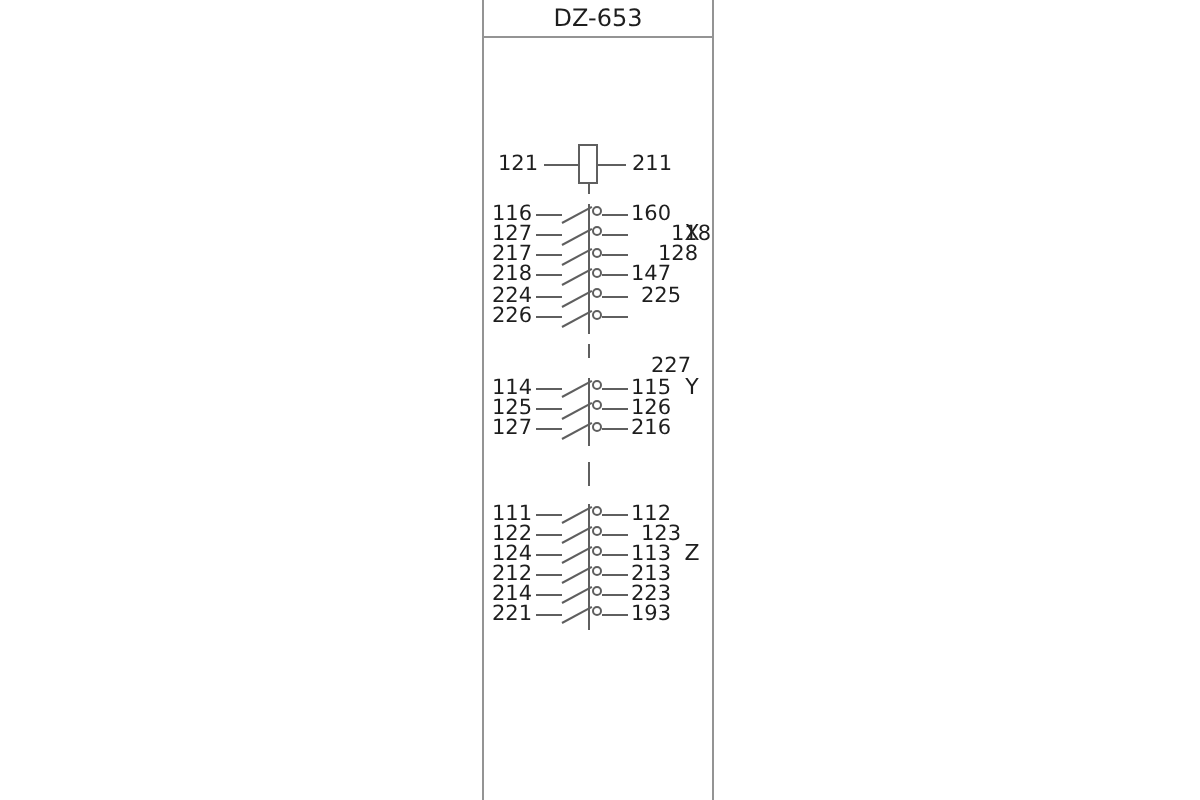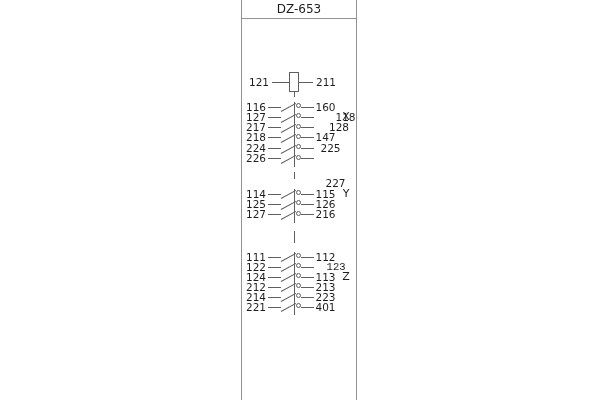--- a/index.html
+++ b/index.html
@@ -127,21 +127,21 @@
       <div class="ln" style="left: 268px; top: 256.5px; width: 13px; height: 1px;"></div>
       <div class="ln" style="left: 281px; top: 261.4px; width: 17.2px; height: 1px; transform-origin: left center; transform: rotate(-28.5deg);"></div>
       <div class="circ" style="left: 295.5px; top: 253px;"></div>
       <div class="ln" style="left: 301px; top: 256.5px; width: 12.5px; height: 1px;"></div>
       <div class="num" style="left: 315.5px; top: 250.5px; width: 30px; text-align: left;">112</div>
       <div class="num" style="left: 236px; top: 260.5px; width: 30px; text-align: right;">122</div>
       <div class="ln" style="left: 268px; top: 266.5px; width: 13px; height: 1px;"></div>
       <div class="ln" style="left: 281px; top: 271.4px; width: 17.2px; height: 1px; transform-origin: left center; transform: rotate(-28.5deg);"></div>
       <div class="circ" style="left: 295.5px; top: 263px;"></div>
       <div class="ln" style="left: 301px; top: 266.5px; width: 12.5px; height: 1px;"></div>
-      <div class="num" style="left: 315.5px; top: 260.5px; width: 30px; text-align: right; font-family: Liberation Mono, monospace;">123</div>
+      <div class="num" style="left: 315.5px; top: 260.5px; width: 30px; text-align: center;">123</div>
       <div class="num" style="left: 236px; top: 270.5px; width: 30px; text-align: right;">124</div>
       <div class="ln" style="left: 268px; top: 276.5px; width: 13px; height: 1px;"></div>
       <div class="ln" style="left: 281px; top: 281.4px; width: 17.2px; height: 1px; transform-origin: left center; transform: rotate(-28.5deg);"></div>
       <div class="circ" style="left: 295.5px; top: 273px;"></div>
       <div class="ln" style="left: 301px; top: 276.5px; width: 12.5px; height: 1px;"></div>
       <div class="num" style="left: 315.5px; top: 270.5px; width: 30px; text-align: left;">113</div>
       <div class="glabel" style="left: 338px; top: 270px; width: 16px;">Z</div>
       <div class="num" style="left: 236px; top: 280.5px; width: 30px; text-align: right;">212</div>
       <div class="ln" style="left: 268px; top: 286.5px; width: 13px; height: 1px;"></div>
       <div class="ln" style="left: 281px; top: 291.4px; width: 17.2px; height: 1px; transform-origin: left center; transform: rotate(-28.5deg);"></div>
@@ -152,17 +152,17 @@
       <div class="ln" style="left: 268px; top: 296.5px; width: 13px; height: 1px;"></div>
       <div class="ln" style="left: 281px; top: 301.4px; width: 17.2px; height: 1px; transform-origin: left center; transform: rotate(-28.5deg);"></div>
       <div class="circ" style="left: 295.5px; top: 293px;"></div>
       <div class="ln" style="left: 301px; top: 296.5px; width: 12.5px; height: 1px;"></div>
       <div class="num" style="left: 315.5px; top: 290.5px; width: 30px; text-align: left;">223</div>
       <div class="num" style="left: 236px; top: 300.5px; width: 30px; text-align: right;">221</div>
       <div class="ln" style="left: 268px; top: 306.5px; width: 13px; height: 1px;"></div>
       <div class="ln" style="left: 281px; top: 311.4px; width: 17.2px; height: 1px; transform-origin: left center; transform: rotate(-28.5deg);"></div>
       <div class="circ" style="left: 295.5px; top: 303px;"></div>
       <div class="ln" style="left: 301px; top: 306.5px; width: 12.5px; height: 1px;"></div>
-      <div class="num" style="left: 315.5px; top: 300.5px; width: 30px; text-align: left;">401</div>
+      <div class="num" style="left: 315.5px; top: 300.5px; width: 30px; text-align: left;">193</div>
       <div class="ln" style="left: 293.5px; top: 171.5px; width: 1px; height: 7.5px;"></div>
       <div class="ln" style="left: 293.5px; top: 230.5px; width: 1px; height: 12px;"></div>
     </div>
 </div>
 
 </body></html>

